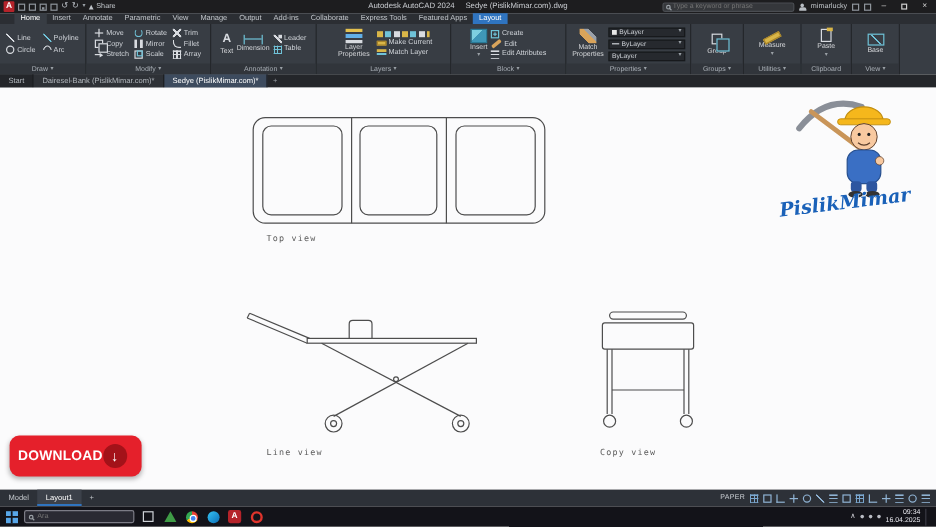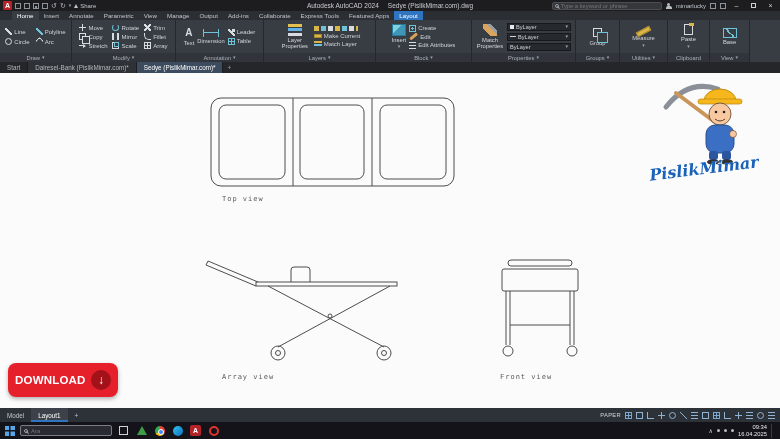--- a/index.html
+++ b/index.html
@@ -97,21 +97,21 @@
   .canvas{position:absolute;top:73px;left:0;right:0;height:335px;background:#fbfbfc}
   .canvas svg{position:absolute;left:0;top:0}
   .view-label{position:absolute;font-family:"DejaVu Sans Mono","Liberation Mono",monospace;font-size:7px;color:#5a5a5a;letter-spacing:1px}
   .wm{position:absolute;right:6px;top:2px;width:140px;height:110px}
   .wm-text{position:absolute;right:0;top:84px;width:140px;text-align:center;transform:rotate(-7deg);font-family:"DejaVu Serif","Liberation Serif",serif;font-style:italic;font-weight:bold;font-size:16px;color:#1a61b8;text-shadow:.5px .5px 0 #fff}
   .dwg{position:absolute;left:44px;top:226px;width:48px;text-align:center}
   .dwg-page{width:44px;height:54px;background:#fff;border:1px solid #9aa0a6;border-radius:2px;margin:0 auto;position:relative;display:flex;flex-direction:column;align-items:center;justify-content:center;gap:3px;box-shadow:1px 1px 2px rgba(0,0,0,.18)}
   .dwg-page::before{content:"";position:absolute;top:-1px;right:-1px;border-left:7px solid transparent;border-top:7px solid #e3e5e8}
   .dwg-emblem{width:24px;height:18px;background:linear-gradient(135deg,#f7c325 0 45%,#1e74c9 45% 100%);border-radius:2px}
   .dwg-label{font-size:9px;font-weight:bold;color:#18325f}
-  .dl{position:absolute;left:8px;top:290px;width:110px;height:34px;background:#e5202b;border-radius:8px;display:flex;align-items:center;justify-content:space-between;padding:0 7px;box-shadow:0 2px 4px rgba(0,0,0,.3);cursor:pointer}
+  .dl{position:absolute;left:8px;top:290px;width:110px;height:34px;background:#e5202b;border-radius:8px;display:flex;align-items:center;padding:0 7px;box-shadow:0 2px 4px rgba(0,0,0,.3);cursor:pointer}
   .dl-label{color:#fff;font-weight:bold;font-size:11.5px;letter-spacing:.2px}
   .dl-circle{width:20px;height:20px;border-radius:50%;background:#a31219;display:flex;align-items:center;justify-content:center;color:#fff;font-size:12px;font-weight:bold;flex:0 0 auto}
 
   
   .statusbar{position:absolute;top:408px;left:0;right:0;height:14px;background:#2d3138;display:flex;align-items:stretch;font-size:6.3px}
   .ltab{display:flex;align-items:center;padding:0 7px;color:#c3c7cc}
   .ltab.active{background:#3c414a;color:#fff;box-shadow:inset 0 -2px 0 #2f74c0}
   .sb-right{margin-left:auto;display:flex;align-items:center;gap:4px;padding-right:5px}
   .paper-label{color:#d0d4d9;font-size:5.8px;letter-spacing:.3px}
   .sic{width:7px;height:7px;display:inline-block;flex:0 0 auto}
@@ -493,22 +493,22 @@
         <rect x="58" y="48" width="28" height="28" rx="9" fill="#3a6fc4" stroke="#28508f" stroke-width="1"></rect>
         <circle cx="85" cy="57" r="3.5" fill="#f8c9a0" stroke="#5a3d2b" stroke-width="0.6"></circle>
         <rect x="61" y="74" width="9" height="9" rx="3" fill="#2c55a0"></rect>
         <rect x="74" y="74" width="9" height="9" rx="3" fill="#2c55a0"></rect>
         <ellipse cx="65" cy="85" rx="6" ry="2.8" fill="#333"></ellipse>
         <ellipse cx="79" cy="85" rx="6" ry="2.8" fill="#333"></ellipse>
       </g>
     </svg>
 
     <span class="view-label" style="left:222px;top:122px">Top view</span>
-    <span class="view-label" style="left:222px;top:300px">Array view</span>
-    <span class="view-label" style="left:500px;top:300px">Front view</span>
+    <span class="view-label" style="left:222px;top:300px">Line view</span>
+    <span class="view-label" style="left:500px;top:300px">Copy view</span>
 
     <div class="wm">
       <div class="wm-text">PislikMimar</div>
     </div>
 
 
     <div class="dl">
       <span class="dl-label">DOWNLOAD</span>
       <span class="dl-circle">↓</span>
     </div>

